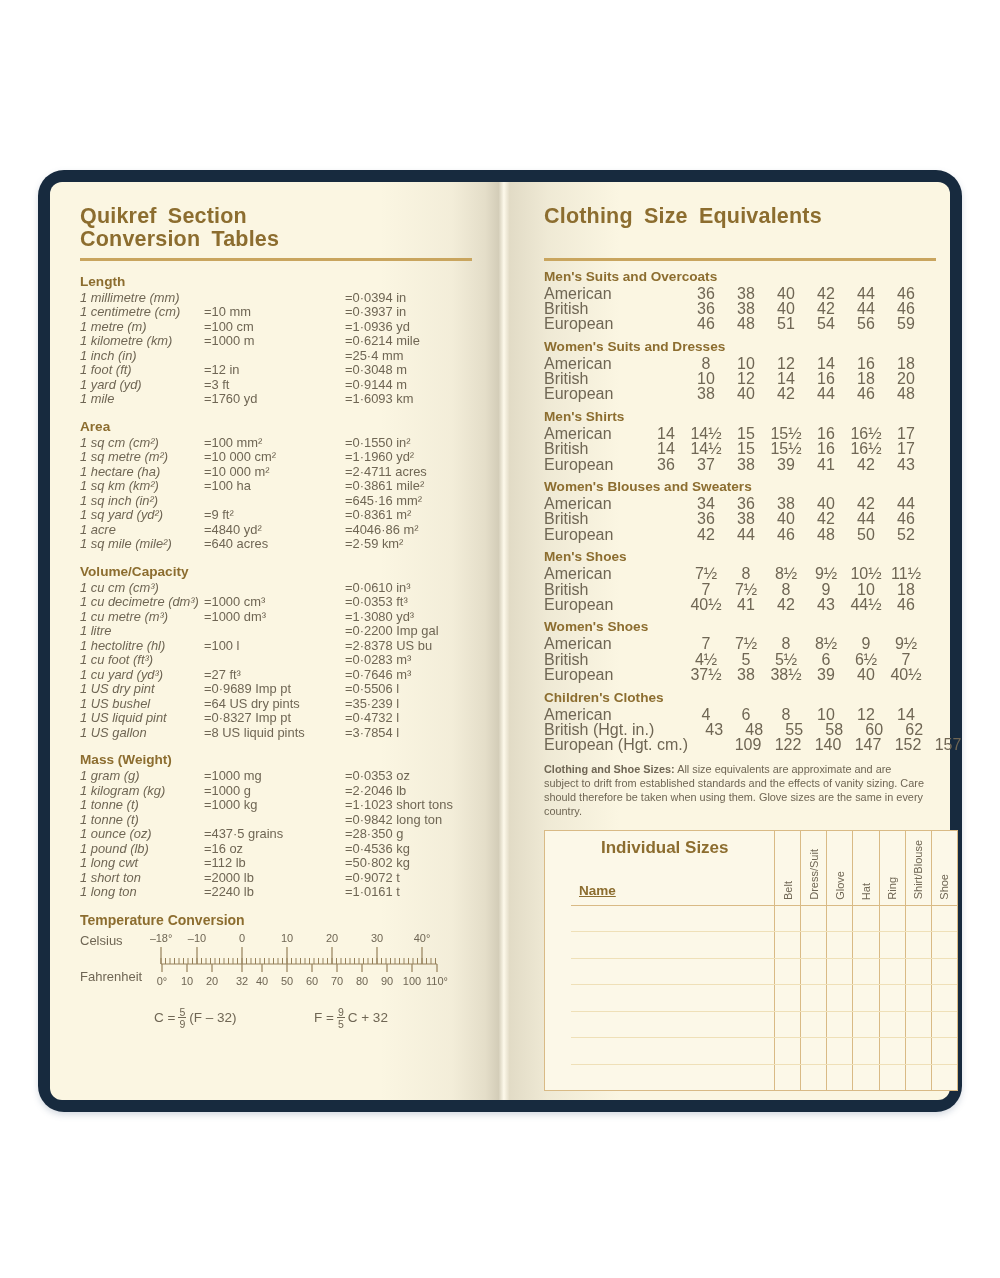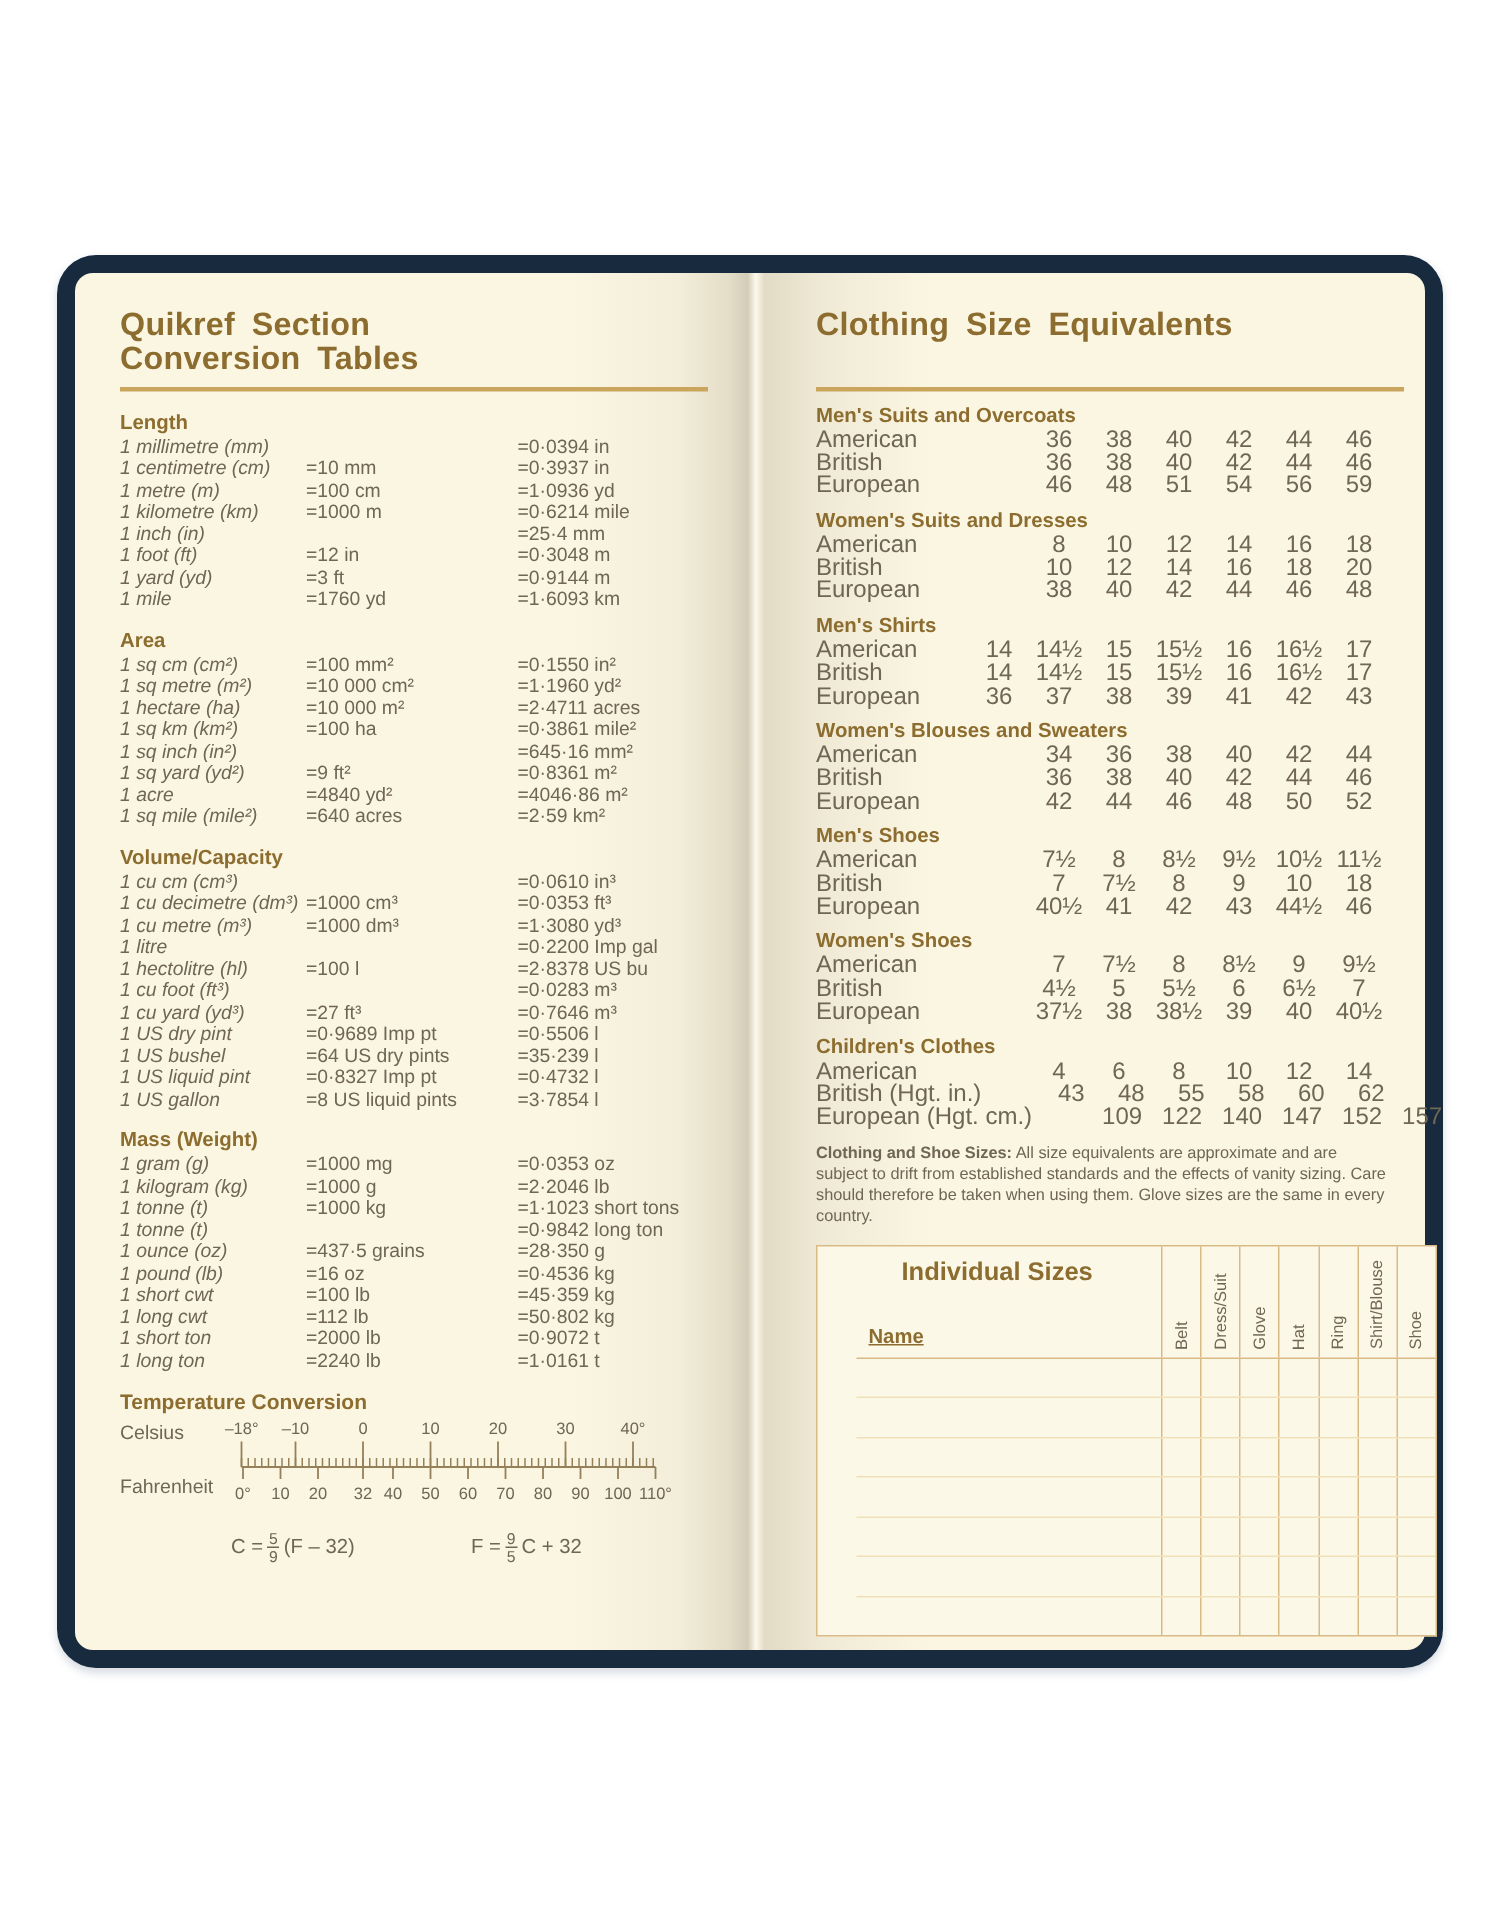--- a/index.html
+++ b/index.html
@@ -234,25 +234,20 @@
         </div>
         <div class="l-row">
           <span class="rc1">1 ounce (oz)</span>
           <span class="rc2">=437·5 grains</span>
           <span class="rc3">=28·350 g</span>
         </div>
         <div class="l-row">
           <span class="rc1">1 pound (lb)</span>
           <span class="rc2">=16 oz</span>
           <span class="rc3">=0·4536 kg</span>
-        </div>
-        <div class="l-row">
-          <span class="rc1">1 short cwt</span>
-          <span class="rc2">=100 lb</span>
-          <span class="rc3">=45·359 kg</span>
         </div>
         <div class="l-row">
           <span class="rc1">1 long cwt</span>
           <span class="rc2">=112 lb</span>
           <span class="rc3">=50·802 kg</span>
         </div>
         <div class="l-row">
           <span class="rc1">1 short ton</span>
           <span class="rc2">=2000 lb</span>
           <span class="rc3">=0·9072 t</span>

